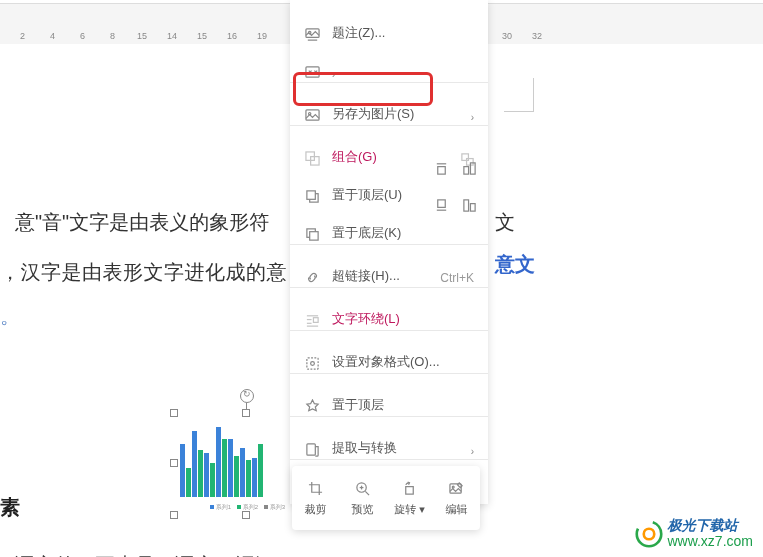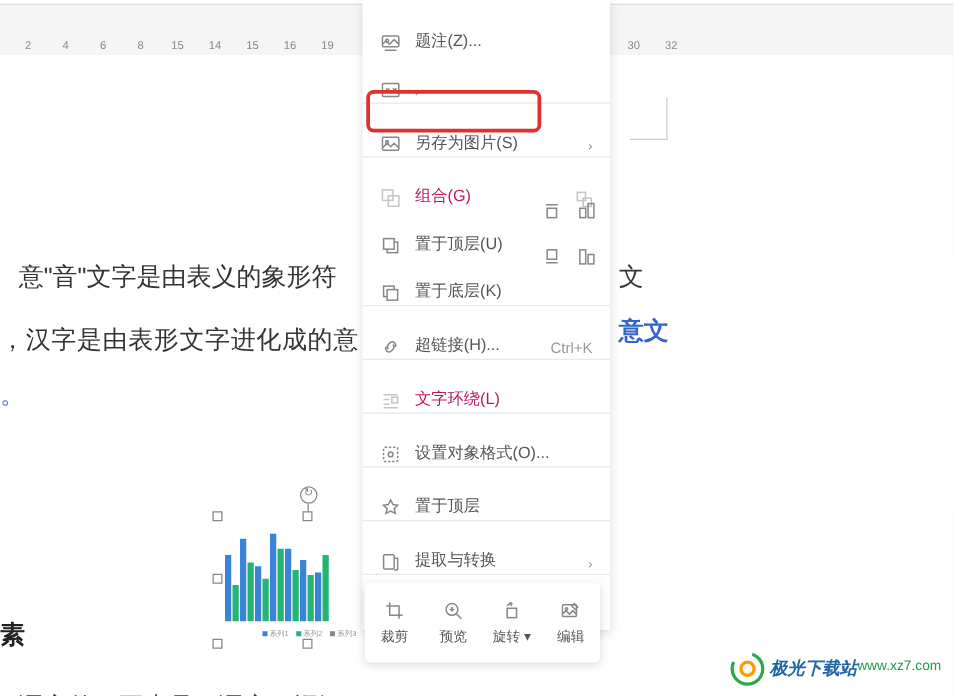--- a/index.html
+++ b/index.html
@@ -210,23 +210,23 @@
       gap: 4px;
       z-index: 300;
     }
     .wm-logo {
       width: 28px;
       height: 28px;
       border-radius: 50%;
       position: relative;
     }
     .wm-logo svg { width: 28px; height: 28px; }
-    .wm-text { display: flex; flex-direction: row; line-height: 1.1; }
+    .wm-text { display: flex; flex-direction: column; line-height: 1.1; }
     .wm-cn { font-size: 14px; font-weight: bold; font-style: italic; color: #2266aa; }
-    .wm-url { font-size: 11px; color: #1b9e4b; }
+    .wm-url { font-size: 14px; color: #1b9e4b; }
 
     .ruler-marks { position: absolute; top: 29px; left: 0; right: 0; height: 14px; }
     .rm { position: absolute; font-size: 9px; color: #888; top: 2px; }
     
     .side-icons-abs {
       position: absolute;
       z-index: 150;
     }
     
     svg.ico { width: 15px; height: 15px; stroke: #888; stroke-width: 1.3; fill: none; }

